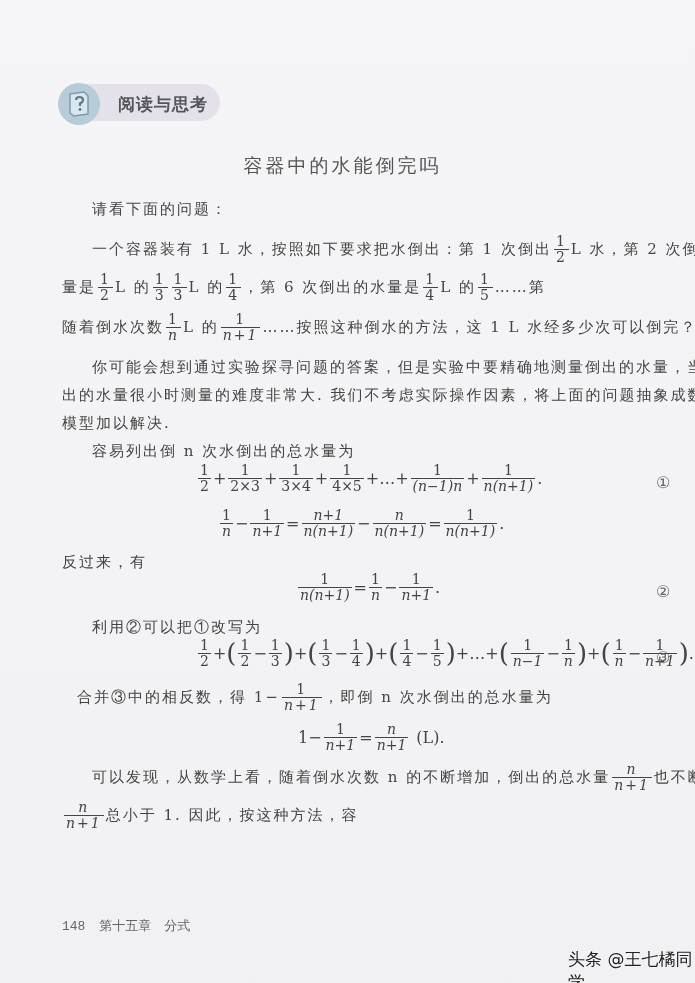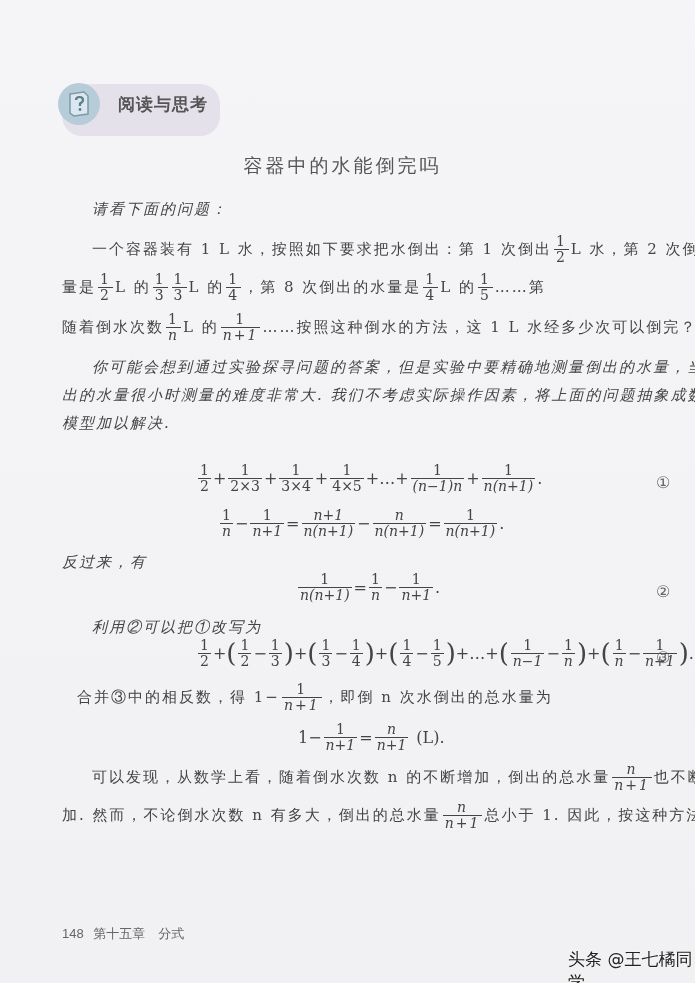--- a/index.html
+++ b/index.html
@@ -5,45 +5,45 @@
   html, body { margin:0; padding:0; }
   body {
     width:695px; height:983px; overflow:hidden;
     background:#f3f2f4;
     font-family:"DejaVu Serif","Liberation Serif",serif;
     color:#3a3a3a;
     position:relative;
   }
   .page { position:absolute; left:0; top:0; width:695px; height:983px; background:linear-gradient(#f5f4f6,#f1f0f2); }
   .badge {
-    position:absolute; left:62px; top:84px; width:158px; height:52px;
+    position:absolute; left:62px; top:84px; width:158px; height:37px;
     background:#e4e1ea; border-radius:20px;
   }
   .badge-icon {
     position:absolute; left:-4px; top:-1px; width:42px; height:42px; border-radius:50%;
     background:#b6ccd8; display:flex; align-items:center; justify-content:center;
   }
   .badge-text {
     position:absolute; left:56px; top:9px; font-family:"DejaVu Sans","Liberation Sans",sans-serif;
     font-size:17px; font-weight:bold; color:#555; letter-spacing:1px;
   }
   .title {
     position:absolute; left:0; width:685px; top:153px; text-align:center;
     font-family:"DejaVu Sans","Liberation Sans",sans-serif; font-size:19px; color:#555; letter-spacing:3px;
   }
-  .line { position:absolute; font-size:15px; letter-spacing:2px; white-space:nowrap; color:#444;font-style:italic; }
+  .line { position:absolute; font-size:15px; letter-spacing:2px; white-space:nowrap; color:#444; }
   .ind { left:92px; }
   .noind { left:62px; }
   .math { position:absolute; font-size:16px; white-space:nowrap; color:#444; display:flex; align-items:center; }
   .frac { display:inline-flex; flex-direction:column; align-items:center; vertical-align:middle; margin:0 2px; font-size:14px; line-height:1.05; }
   .frac .num { padding:0 2px; }
   .frac .den { border-top:1px solid #444; padding:0 2px; }
   .it { font-style:italic; }
   .eqnum { position:absolute; left:656px; font-size:16px; color:#666; }
-  .footer { position:absolute; left:62px; top:917px; font-family:Liberation Sans, sans-serif; font-size:13px; color:#666;margin-top:8px; }
+  .footer { position:absolute; left:62px; top:917px; font-family:Liberation Mono, monospace; font-size:13px; color:#666; }
   .watermark { position:absolute; left:568px; top:948px; font-family:"DejaVu Sans","Liberation Sans",sans-serif; font-size:17px; color:#222; text-shadow:0 0 2px #fff; }
   .paren { font-size:26px; line-height:1; }
 </style>
 </head>
 <body>
 
 <div class="page">
 
   <div class="badge">
     <div class="badge-icon">
@@ -82,21 +82,21 @@
       </span>
     <span class="frac">
         <span class="num">1</span>
         <span class="den">3</span>
       </span>
     <span>L 的</span>
     <span class="frac">
         <span class="num">1</span>
         <span class="den">4</span>
       </span>
-    <span>，第 8 次倒出的水量是</span>
+    <span>，第 6 次倒出的水量是</span>
     <span class="frac">
         <span class="num">1</span>
         <span class="den">4</span>
       </span>
     <span>L 的</span>
     <span class="frac">
         <span class="num">1</span>
         <span class="den">5</span>
       </span>
     <span>……第</span>
@@ -113,20 +113,21 @@
     <span class="frac">
         <span class="num">1</span>
         <span class="den it">n+1</span>
       </span>
     <span>……按照这种倒水的方法，这 1 L 水经多少次可以倒完？</span>
   </div>
 
   <div class="line ind" style="top:358px">你可能会想到通过实验探寻问题的答案，但是实验中要精确地测量倒出的水量，当倒</div>
   <div class="line noind" style="top:386px">出的水量很小时测量的难度非常大. 我们不考虑实际操作因素，将上面的问题抽象成数学</div>
   <div class="line noind" style="top:414px">模型加以解决.</div>
+  <div class="line ind" style="top:442px">容易列出倒 n 次水倒出的总水量为</div>
 
   <div class="math" style="left:196px; top:463px;">
     <span class="frac">
         <span class="num">1</span>
         <span class="den">2</span>
       </span>
     <span>+</span>
     <span class="frac">
         <span class="num">1</span>
         <span class="den">2×3</span>
@@ -302,21 +303,20 @@
 
   <div class="math" style="left:92px; top:762px; font-size:15px; letter-spacing:2px;">
     <span>可以发现，从数学上看，随着倒水次数 n 的不断增加，倒出的总水量</span>
     <span class="frac">
         <span class="num it">n</span>
         <span class="den it">n+1</span>
       </span>
     <span>也不断增</span>
   </div>
   <div class="math" style="left:62px; top:800px; font-size:15px; letter-spacing:2px;">
-    <span>加. 然而，不论倒水次数 n 有多大，倒出的总水量</span>
     <span class="frac">
         <span class="num it">n</span>
         <span class="den it">n+1</span>
       </span>
     <span>总小于 1. 因此，按这种方法，容</span>
   </div>
 
   <div class="footer">
     <span>148</span>
     <span style="margin-left:6px">第十五章　分式</span>

